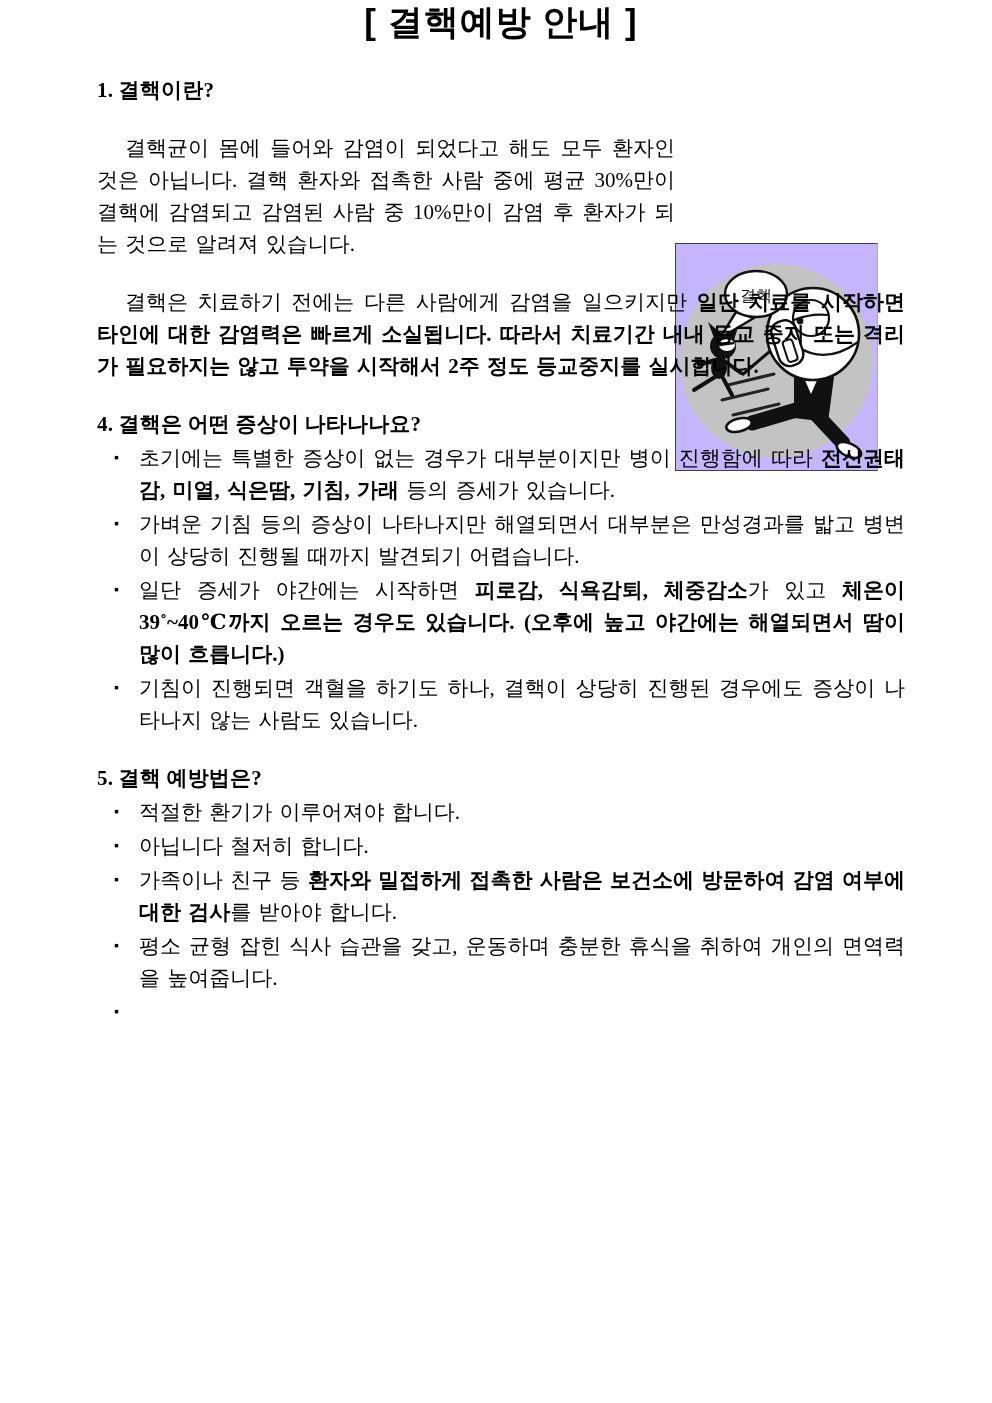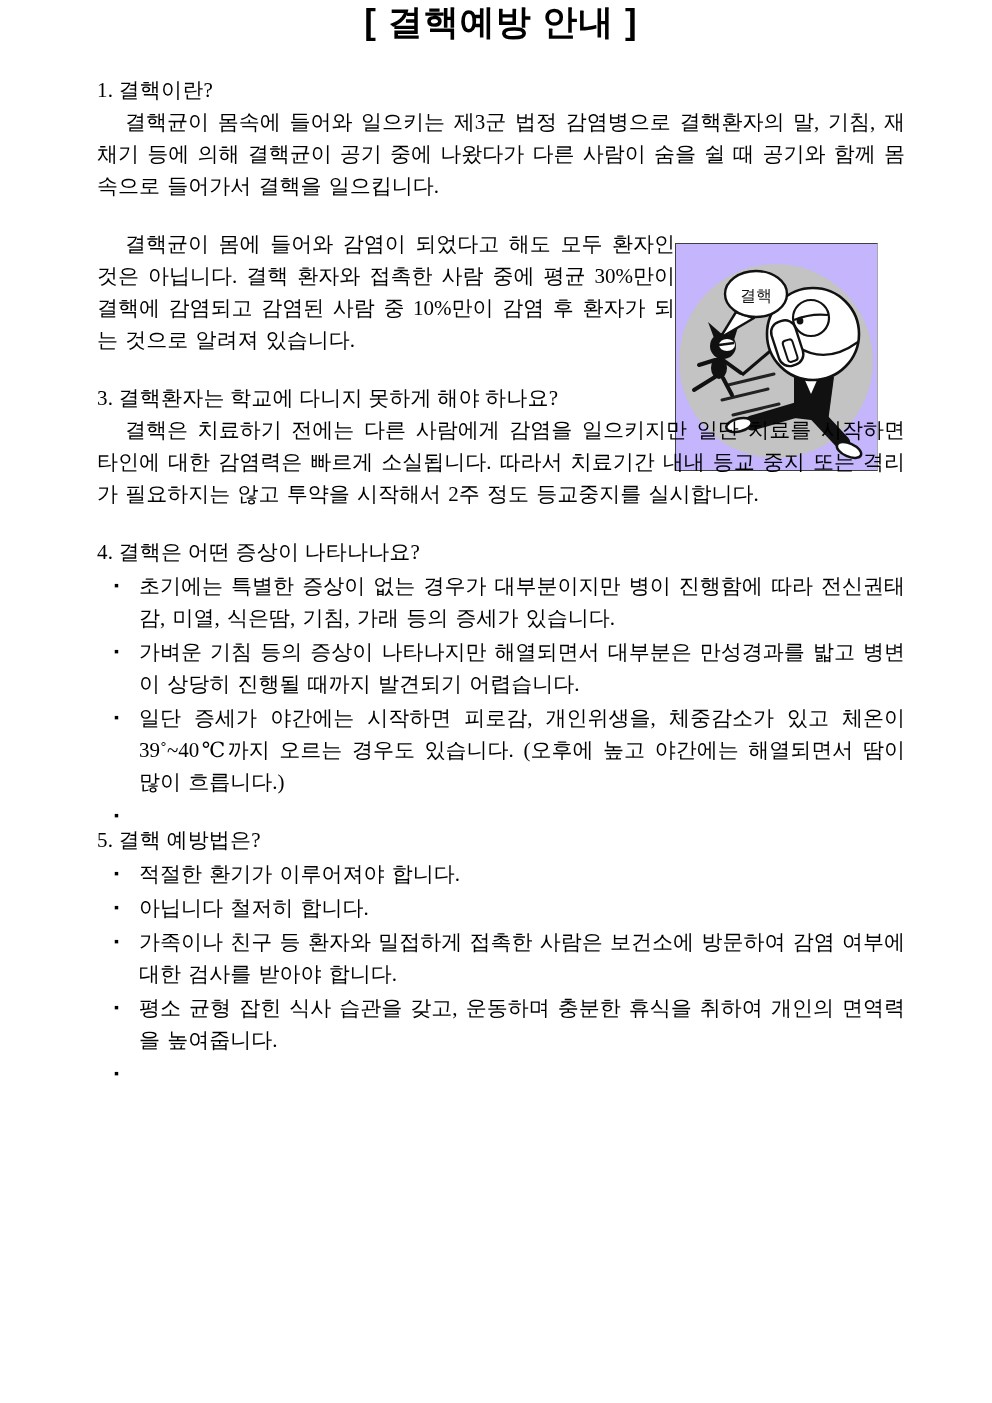--- a/index.html
+++ b/index.html
@@ -36,21 +36,21 @@
   }
   .para {
     font-size: 21px;
     line-height: 32px;
     text-align: justify;
     text-indent: 28px;
     word-spacing: 2px;
     margin: 0;
   }
   .para.narrow { width: 578px; } 
-  .b, .sec-heading { font-weight: normal; }
+  .b, .sec-heading { font-weight: bold; }
   .bullets { margin-top: 2px; }
   .bullet {
     position: relative;
     padding-left: 42px;
     font-size: 21px;
     line-height: 32px;
     text-align: justify;
     word-spacing: 2px;
     margin: 2px 0;
   }
@@ -134,46 +134,44 @@
       </g>
     </svg>
   </div>
 
   <div class="content">
 
     <div class="doc-title">[ 결핵예방 안내 ]</div>
 
     <div class="section first">
       <div class="sec-heading">1. 결핵이란?</div>
-      <p class="para"><span>결핵균이 몸속에 들어와 일으키는 </span><span class="b">제3군 법정 감염병</span><span>으로 결핵환자의 말, 기침, 재채기 등에 의해 결핵균이 공기 중에 나왔다가 다른 사람이 숨을 쉴 때 공기와 함께 몸속으로 들어가서 결핵을 일으킵니다.</span></p>
     </div>
 
     <div class="section">
       <p class="para narrow"><span>결핵균이 몸에 들어와 감염이 되었다고 해도 모두 환자인 것은 아닙니다. 결핵 환자와 접촉한 사람 중에 평균 30%만이 결핵에 감염되고 감염된 사람 중 10%만이 감염 후 환자가 되는 것으로 알려져 있습니다.</span></p>
     </div>
 
     <div class="section">
-      <div class="sec-heading">3. 결핵환자는 학교에 다니지 못하게 해야 하나요?</div>
       <p class="para"><span>결핵은 치료하기 전에는 다른 사람에게 감염을 일으키지만 </span><span class="b">일단 치료를 시작하면 타인에 대한 감염력은 빠르게 소실됩니다. 따라서 치료기간 내내 등교 중지 또는 격리가 필요하지는 않고 투약을 시작해서 2주 정도 등교중지를 실시합니다.</span></p>
     </div>
 
     <div class="section">
       <div class="sec-heading">4. 결핵은 어떤 증상이 나타나나요?</div>
       <div class="bullets">
         <div class="bullet">
           <span class="bullet-marker">▪</span><span><span>초기에는 특별한 증상이 없는 경우가 대부분이지만 병이 진행함에 따라 </span><span class="b">전신권태감, 미열, 식은땀, 기침, 가래</span><span> 등의 증세가 있습니다.</span></span>
         </div>
         <div class="bullet">
           <span class="bullet-marker">▪</span><span><span>가벼운 기침 등의 증상이 나타나지만 해열되면서 대부분은 만성경과를 밟고 병변이 상당히 진행될 때까지 발견되기 어렵습니다.</span></span>
         </div>
         <div class="bullet">
-          <span class="bullet-marker">▪</span><span><span>일단 증세가 야간에는 시작하면 </span><span class="b">피로감, 개인위생을, 체중감소</span><span>가 있고 </span><span class="b">체온이 39˚~40℃까지 오르는 경우도 있습니다. (오후에 높고 야간에는 해열되면서 땀이 많이 흐릅니다.)</span></span>
+          <span class="bullet-marker">▪</span><span><span>일단 증세가 야간에는 시작하면 </span><span class="b">피로감, 식욕감퇴, 체중감소</span><span>가 있고 </span><span class="b">체온이 39˚~40℃까지 오르는 경우도 있습니다. (오후에 높고 야간에는 해열되면서 땀이 많이 흐릅니다.)</span></span>
         </div>
         <div class="bullet">
-          <span class="bullet-marker">▪</span>
+          <span class="bullet-marker">▪</span><span><span>기침이 진행되면 객혈을 하기도 하나, 결핵이 상당히 진행된 경우에도 증상이 나타나지 않는 사람도 있습니다.</span></span>
         </div>
       </div>
     </div>
 
     <div class="section">
       <div class="sec-heading">5. 결핵 예방법은?</div>
       <div class="bullets">
         <div class="bullet">
           <span class="bullet-marker">▪</span><span><span>적절한 환기가 이루어져야 합니다.</span></span>
         </div>

